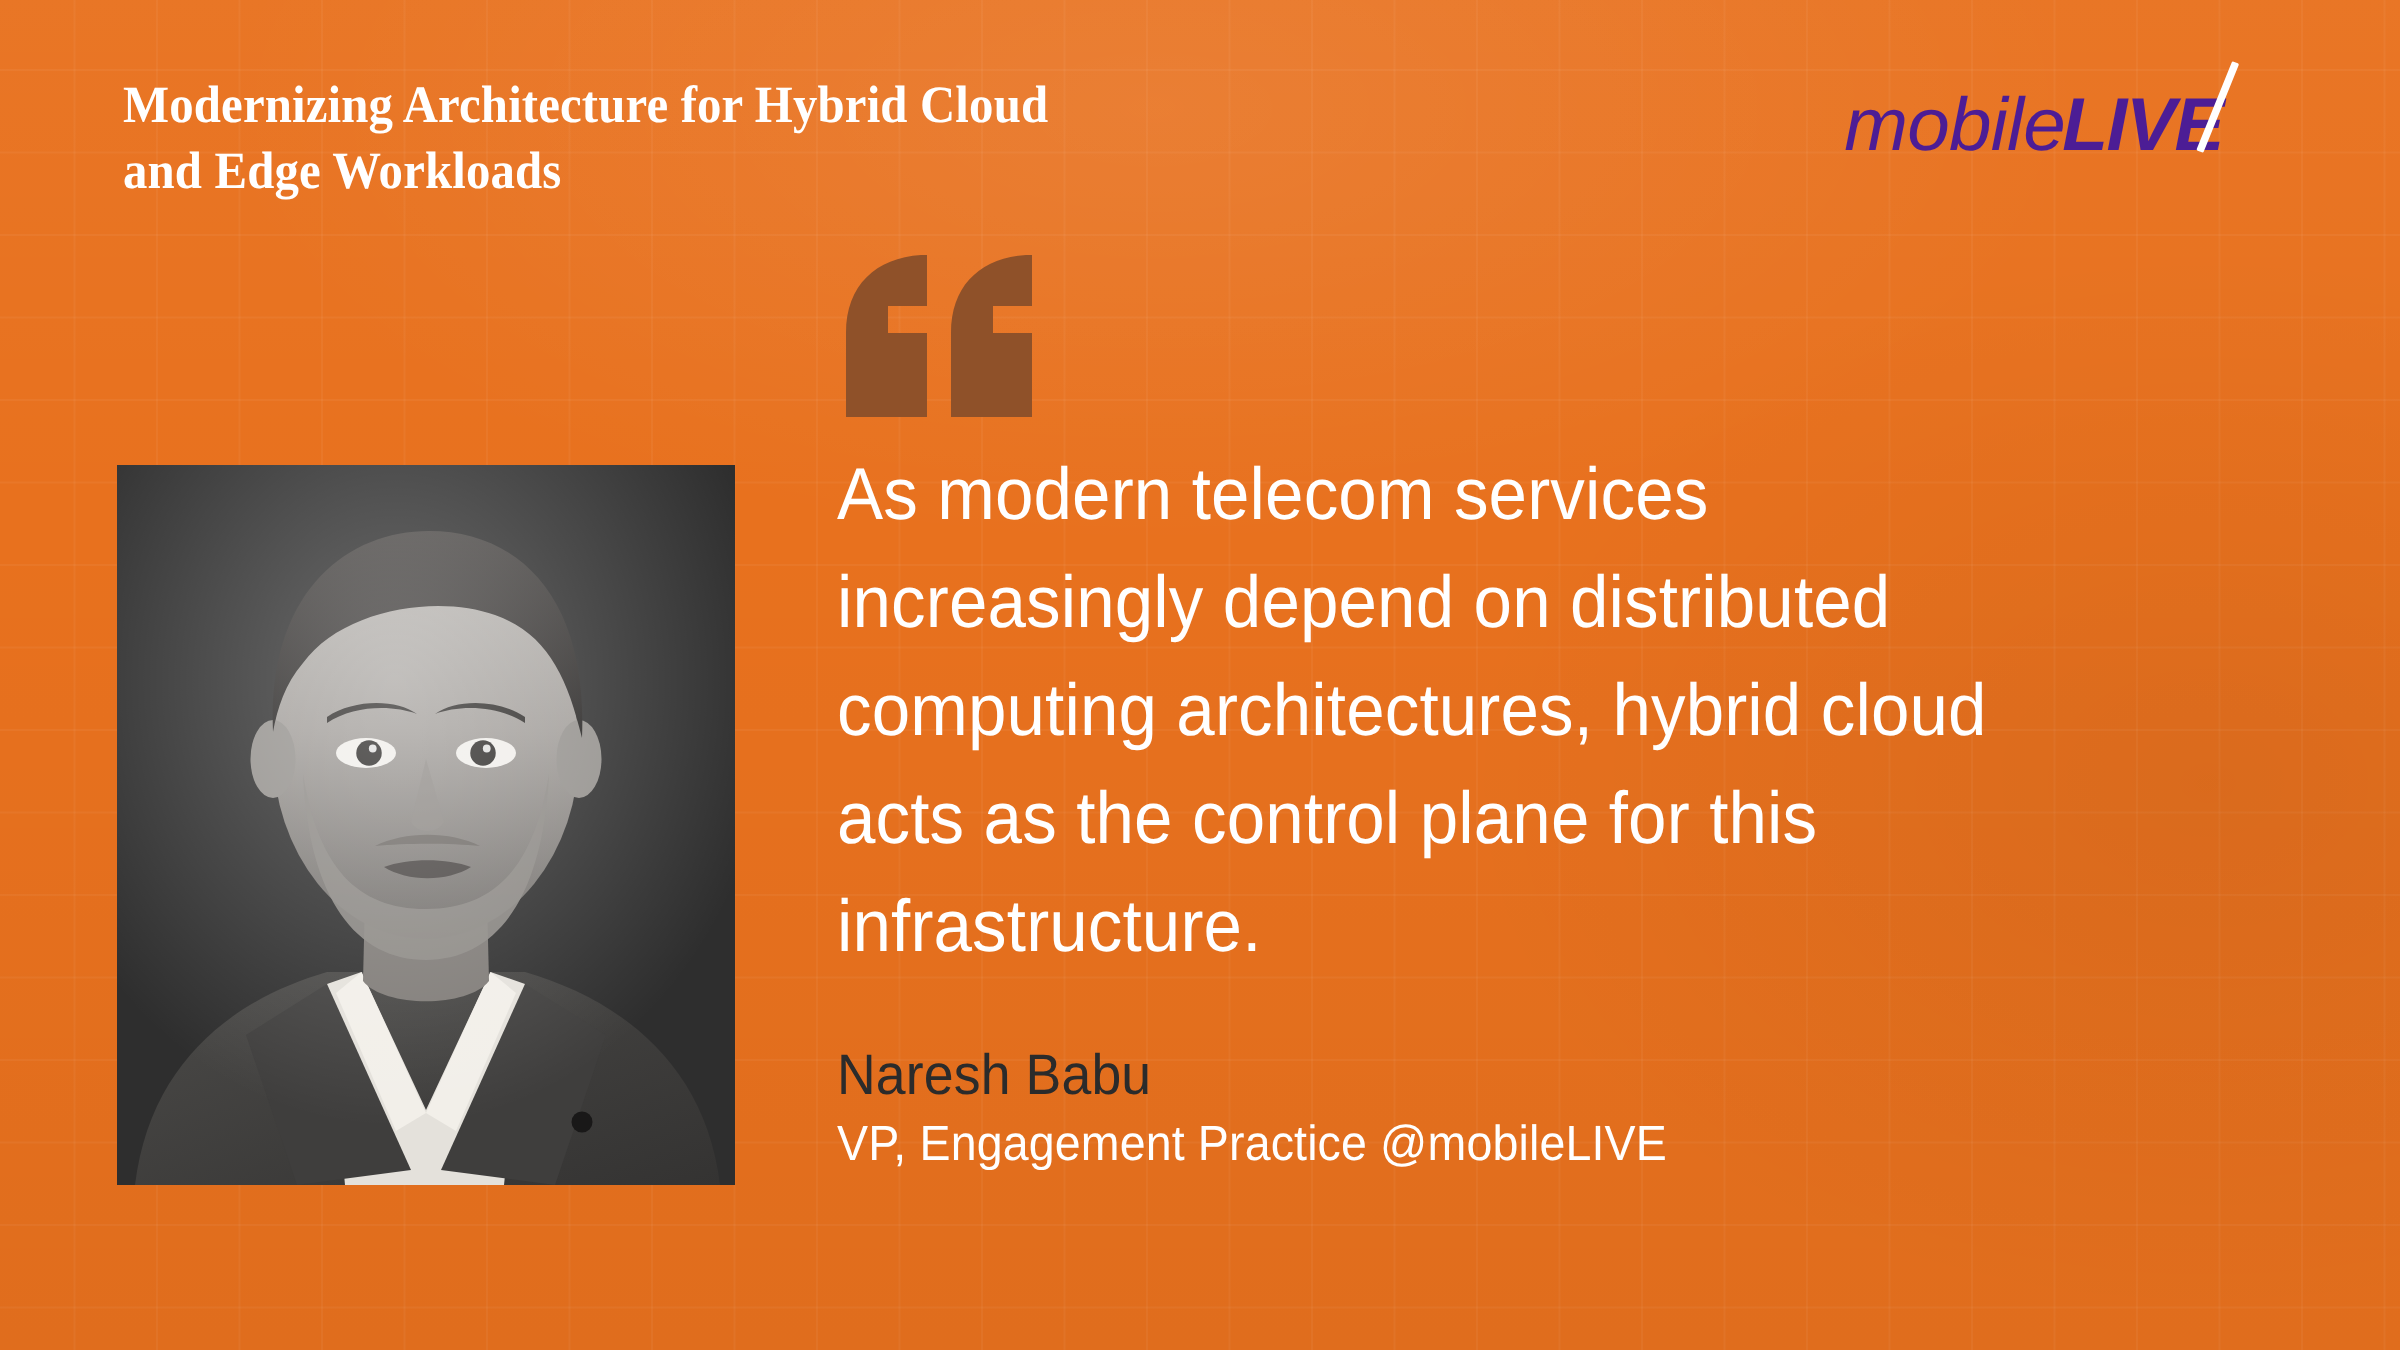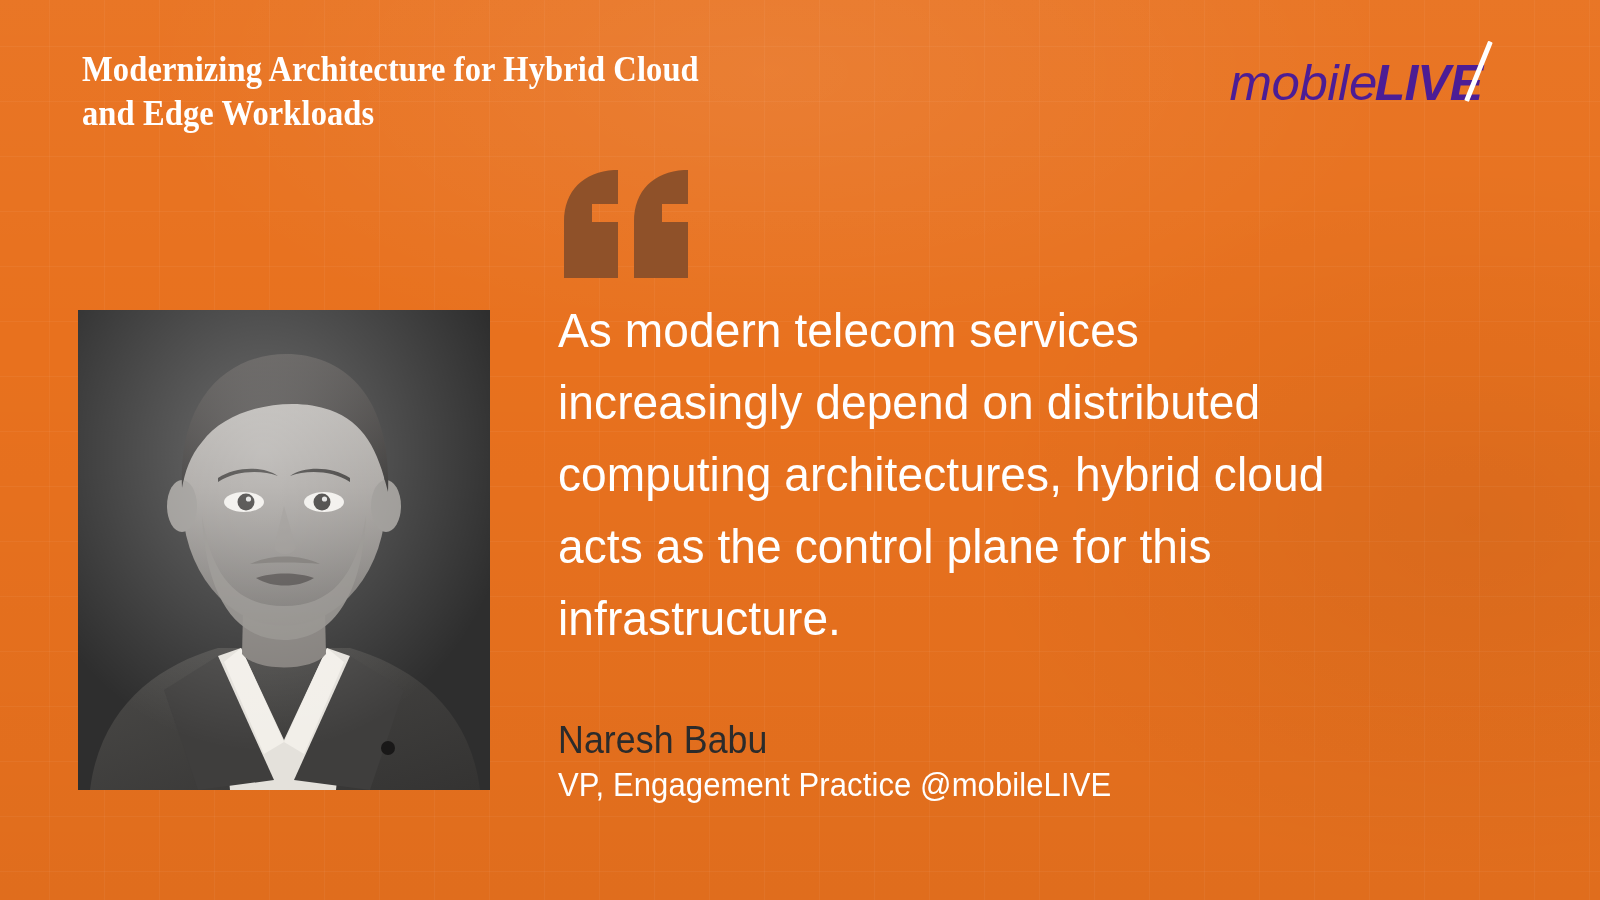--- a/index.html
+++ b/index.html
@@ -123,21 +123,21 @@
     color:#ffffff;
     font-size:49px;
     line-height:72px;
     font-weight:400;
     letter-spacing:.1px;
     width:870px;
     transform:scaleX(.94);
     transform-origin:left top;
   }
 
-  .attribution { margin-top:63px; }
+  .attribution { margin-top:40px; }
   .attr-name {
     color:#2b2b2b;
     font-size:38px;
     line-height:46px;
     font-weight:400;
     letter-spacing:.1px;
     transform:scaleX(.94);
     transform-origin:left top;
   }
   .attr-role {

